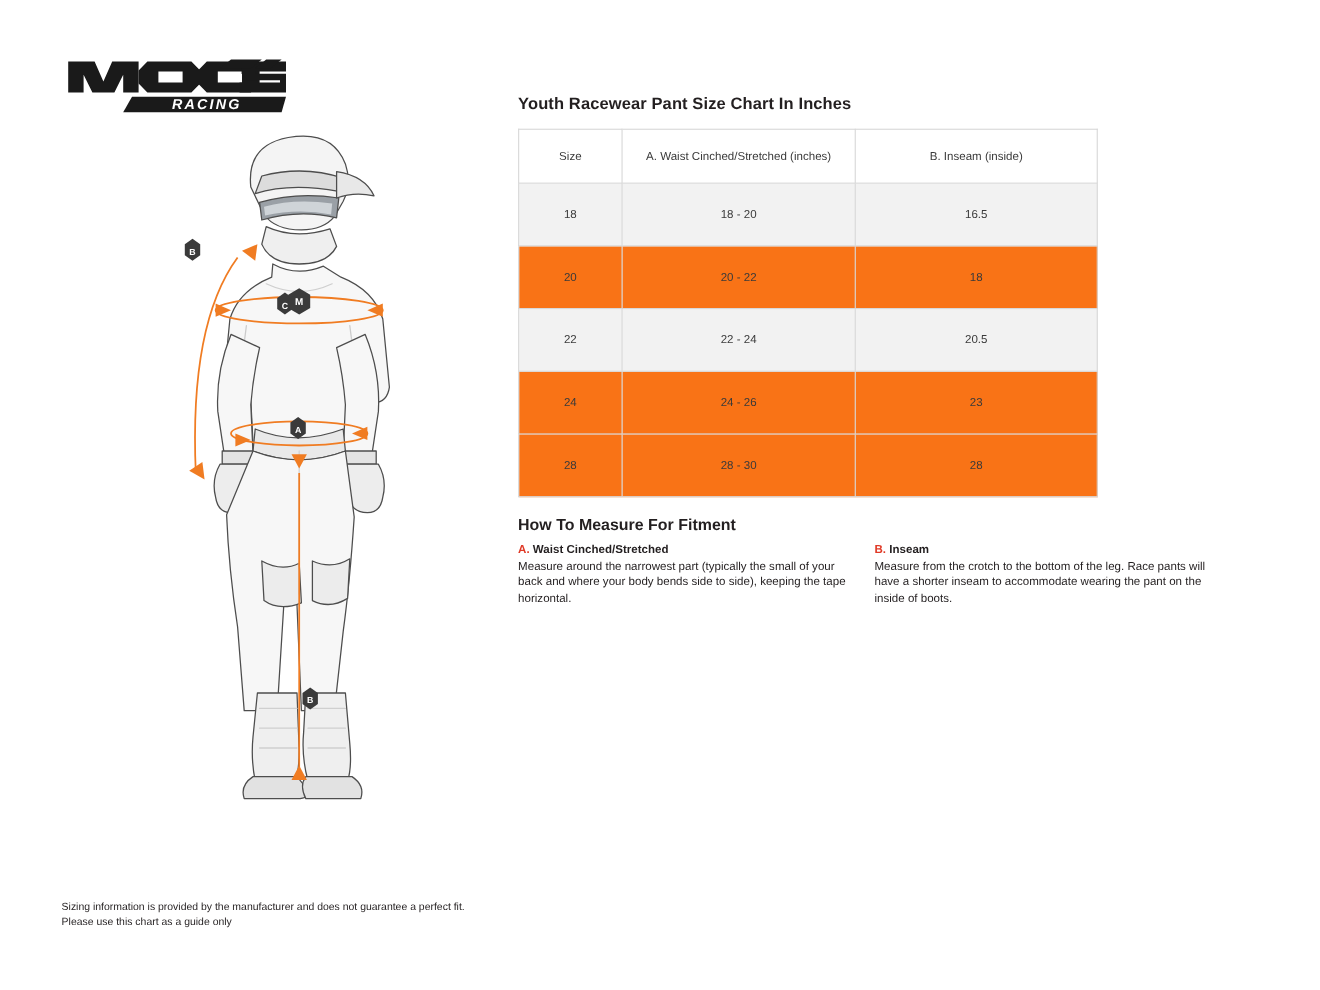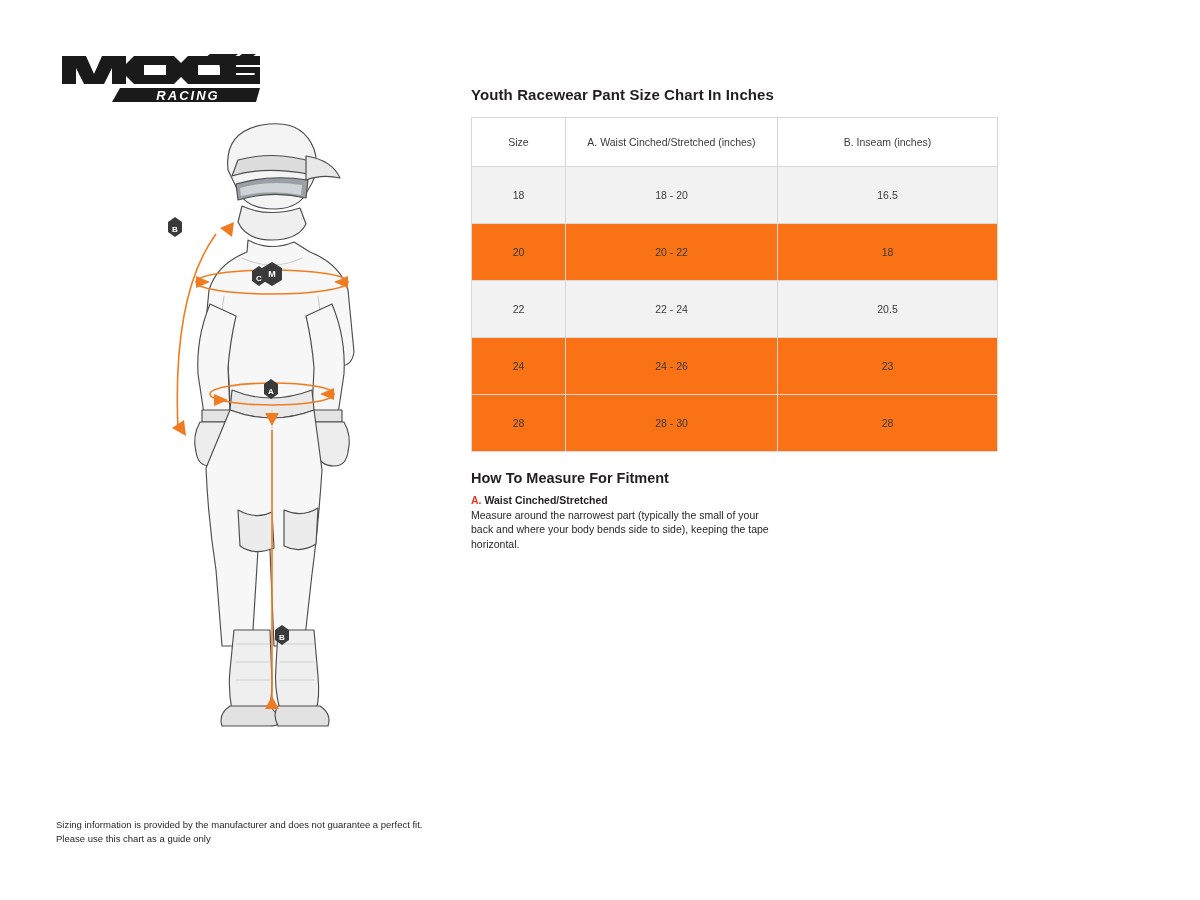--- a/index.html
+++ b/index.html
@@ -249,21 +249,21 @@
   <table class="size-chart">
     <colgroup>
       <col class="c-size">
         <col class="c-waist">
         <col class="c-inseam">
     </colgroup>
     <thead>
       <tr>
         <th>Size</th>
         <th>A. Waist Cinched/Stretched (inches)</th>
-        <th>B. Inseam (inches)</th>
+        <th>B. Inseam (inside)</th>
       </tr>
     </thead>
     <tbody>
       <tr class="shade">
         <td>18</td>
         <td>18 - 20</td>
         <td>16.5</td>
       </tr>
       <tr class="plain">
         <td>20</td>
@@ -291,20 +291,27 @@
   <div class="howto">
     <h2>How To Measure For Fitment</h2>
     <div class="howto-cols">
       <div class="howto-col">
         <div class="howto-head">
           <span class="letter">A.</span>
           <span>Waist Cinched/Stretched</span>
         </div>
         <div class="howto-body">Measure around the narrowest part (typically the small of your back and where your body bends side to side), keeping the tape horizontal.</div>
       </div>
+      <div class="howto-col wide">
+        <div class="howto-head">
+          <span class="letter">B.</span>
+          <span>Inseam</span>
+        </div>
+        <div class="howto-body">Measure from the crotch to the bottom of the leg. Race pants will have a shorter inseam to accommodate wearing the pant on the inside of boots.</div>
+      </div>
     </div>
   </div>
 </div>
 
 <div class="footer">
   <div>Sizing information is provided by the manufacturer and does not guarantee a perfect fit.</div>
   <div>Please use this chart as a guide only</div>
 </div>
 
 </body></html>

